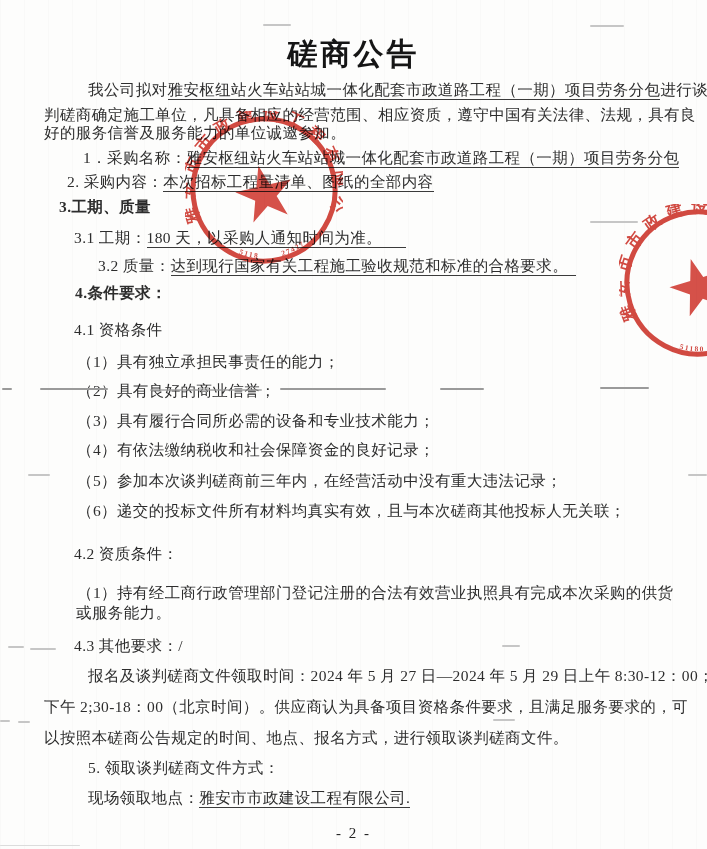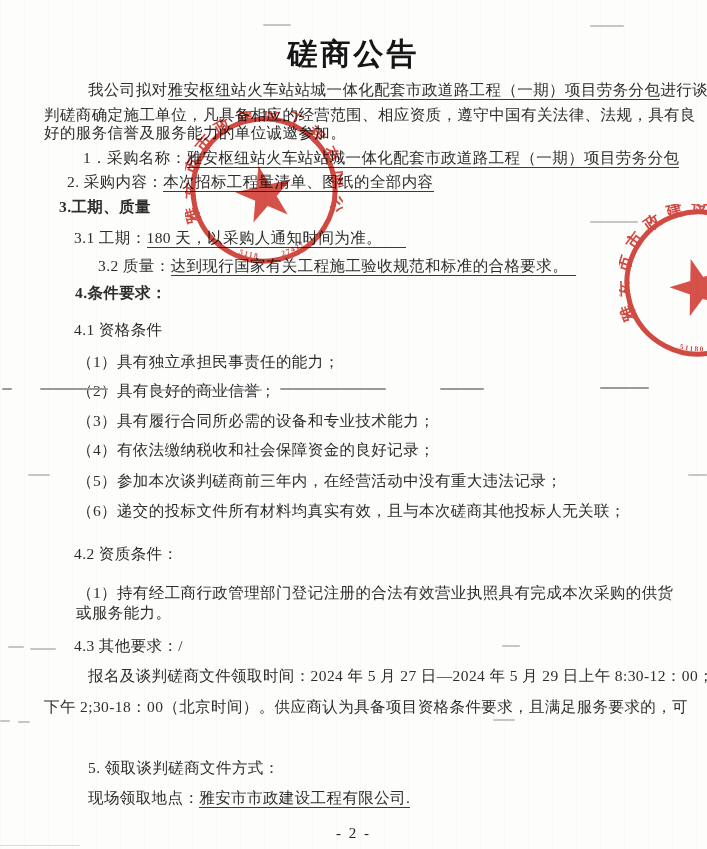--- a/index.html
+++ b/index.html
@@ -61,20 +61,21 @@
   <div class="line" style="left:77px;top:471px;">（5）参加本次谈判磋商前三年内，在经营活动中没有重大违法记录；</div>
   <div class="line" style="left:77px;top:501px;">（6）递交的投标文件所有材料均真实有效，且与本次磋商其他投标人无关联；</div>
 
   <div class="line" style="left:74px;top:544px;">4.2 资质条件：</div>
   <div class="line" style="left:77px;top:583px;">（1）持有经工商行政管理部门登记注册的合法有效营业执照具有完成本次采购的供货</div>
   <div class="line" style="left:32px;top:603px;margin-left:44px;">或服务能力。</div>
   <div class="line" style="left:74px;top:636px;">4.3 其他要求：/</div>
 
   <div class="line" style="left:88px;top:666px;">报名及谈判磋商文件领取时间：2024 年 5 月 27 日—2024 年 5 月 29 日上午 8:30-12：00；</div>
   <div class="line" style="left:44px;top:697px;">下午 2;30-18：00（北京时间）。供应商认为具备项目资格条件要求，且满足服务要求的，可</div>
+  <div class="line" style="left:44px;top:728px;">以按照本磋商公告规定的时间、地点、报名方式，进行领取谈判磋商文件。</div>
   <div class="line" style="left:88px;top:758px;">5.  领取谈判磋商文件方式：</div>
   <div class="line" style="left:88px;top:788px;"><span>现场领取地点：</span><span class="u">雅安市市政建设工程有限公司.</span></div>
 
   <div class="pagenum">- 2 -</div>
 
   <div class="dash" style="left:2px;top:388px;width:10px;"></div>
   <div class="dash" style="left:40px;top:388px;width:68px;"></div>
   <div class="dash" style="left:150px;top:389px;width:112px;opacity:.65;"></div>
   <div class="dash" style="left:280px;top:388px;width:106px;"></div>
   <div class="dash" style="left:440px;top:388px;width:44px;"></div>

